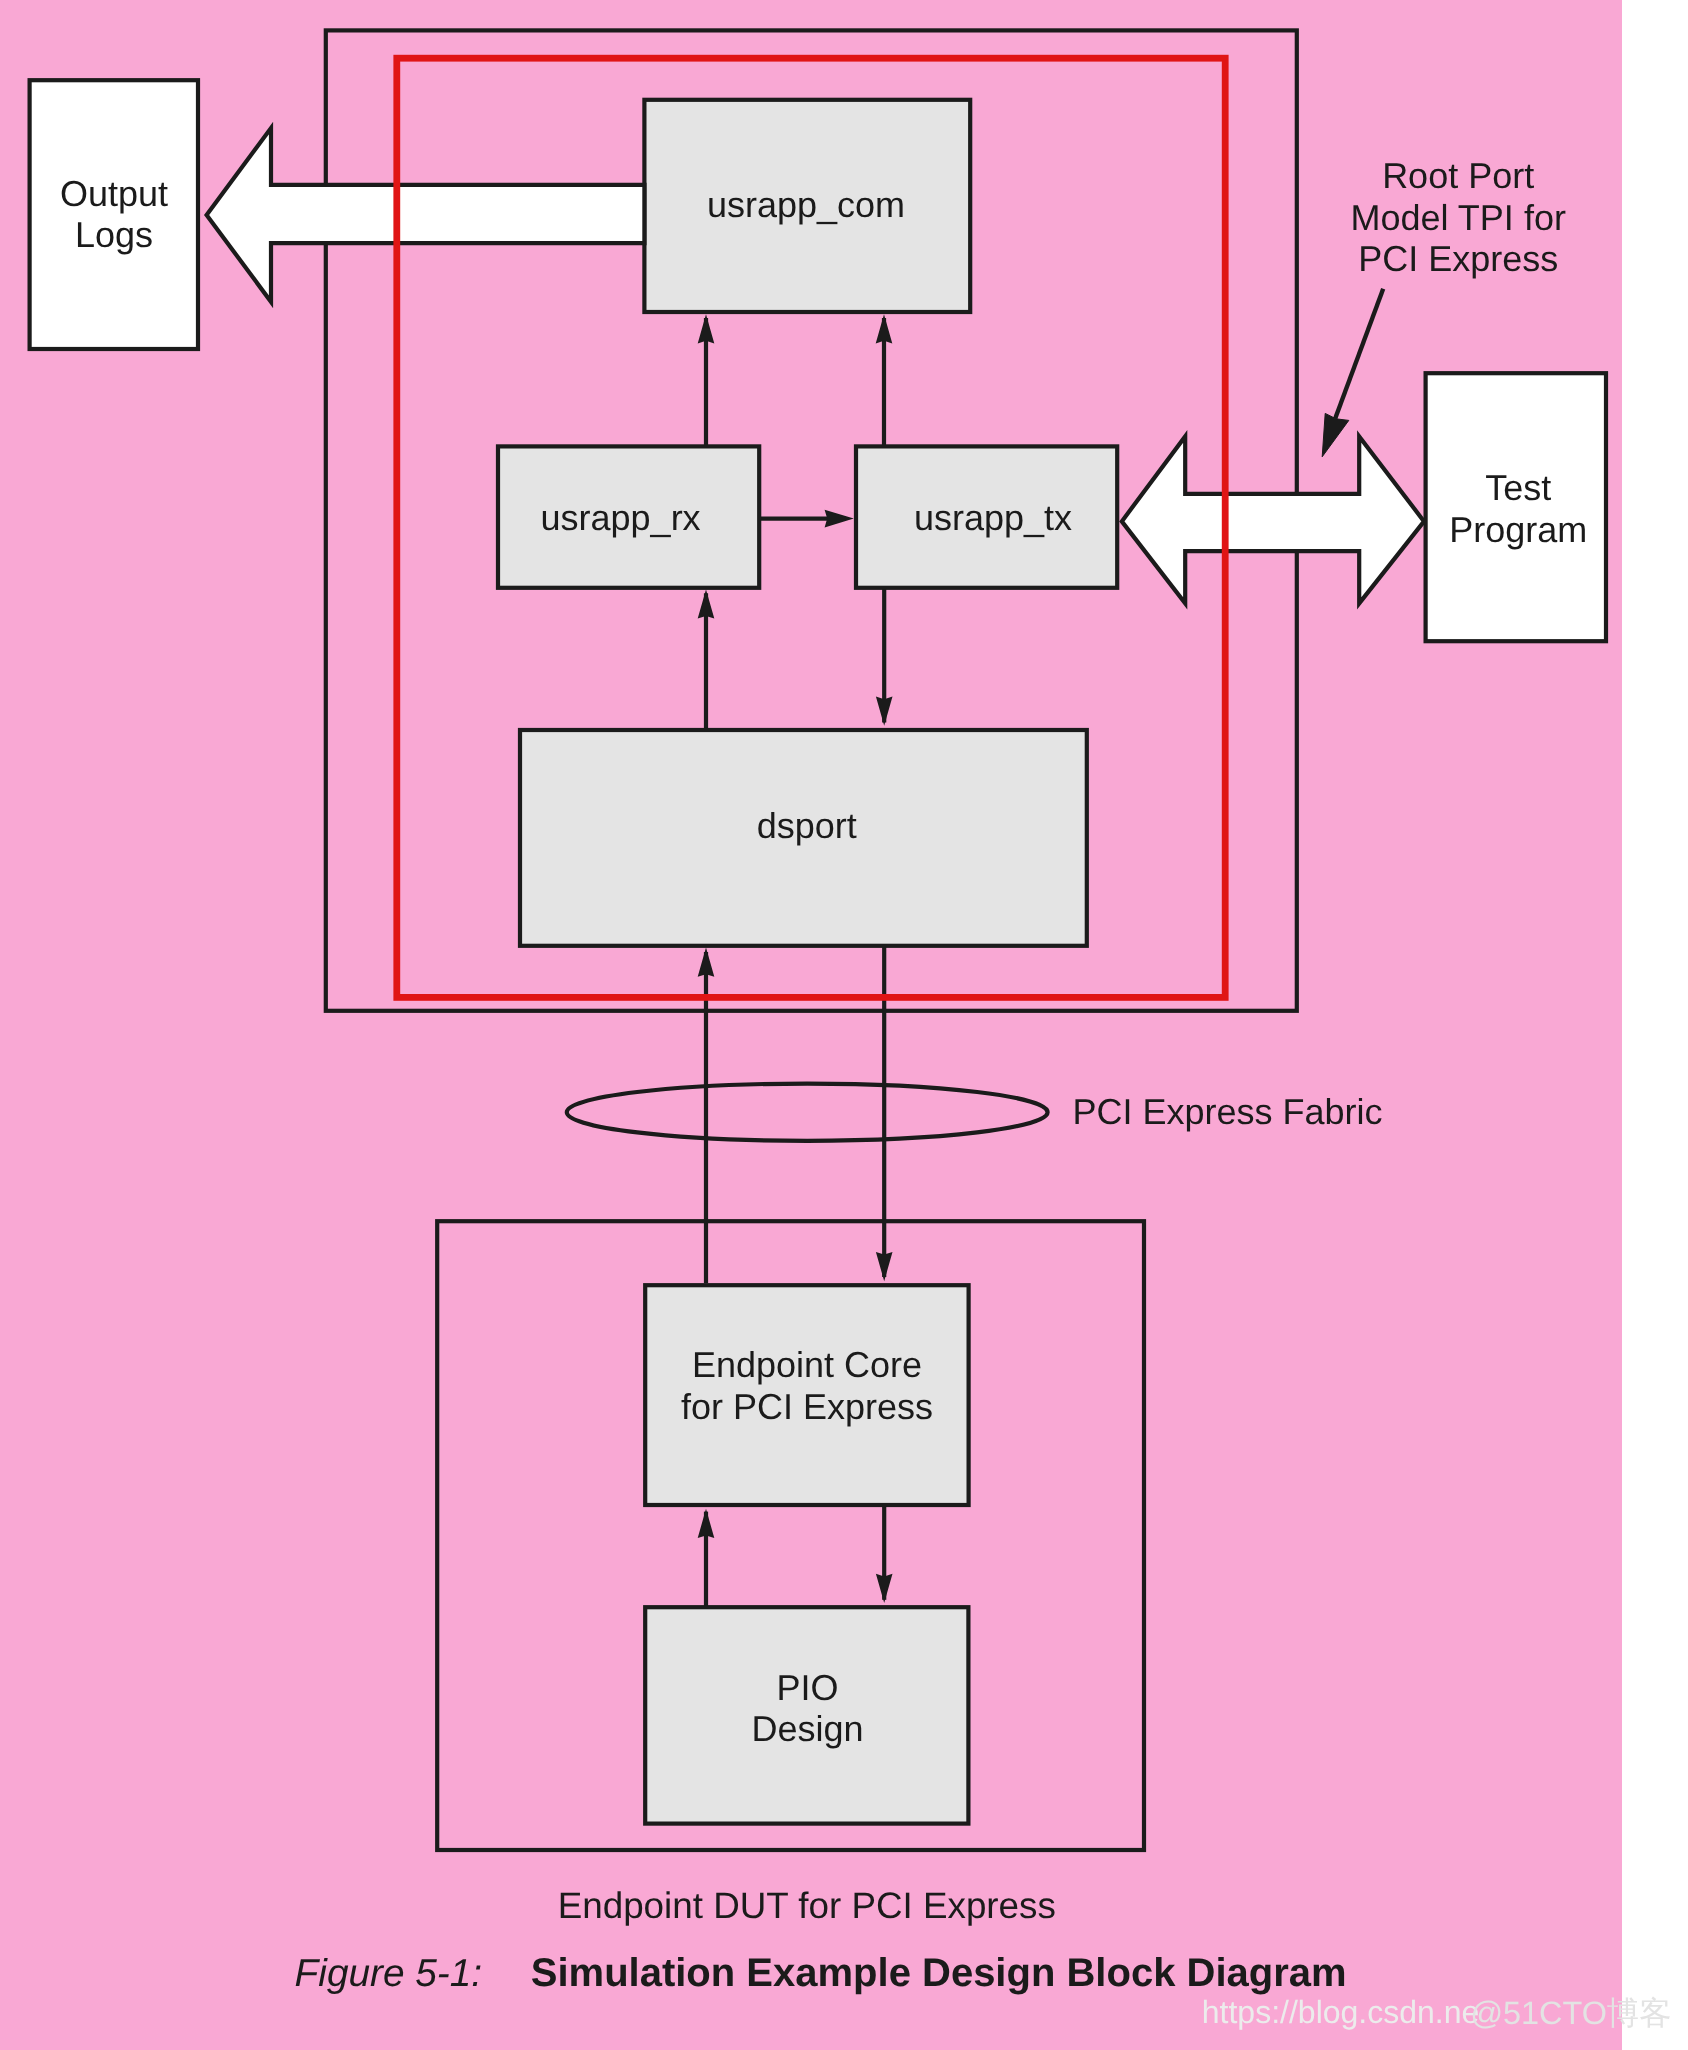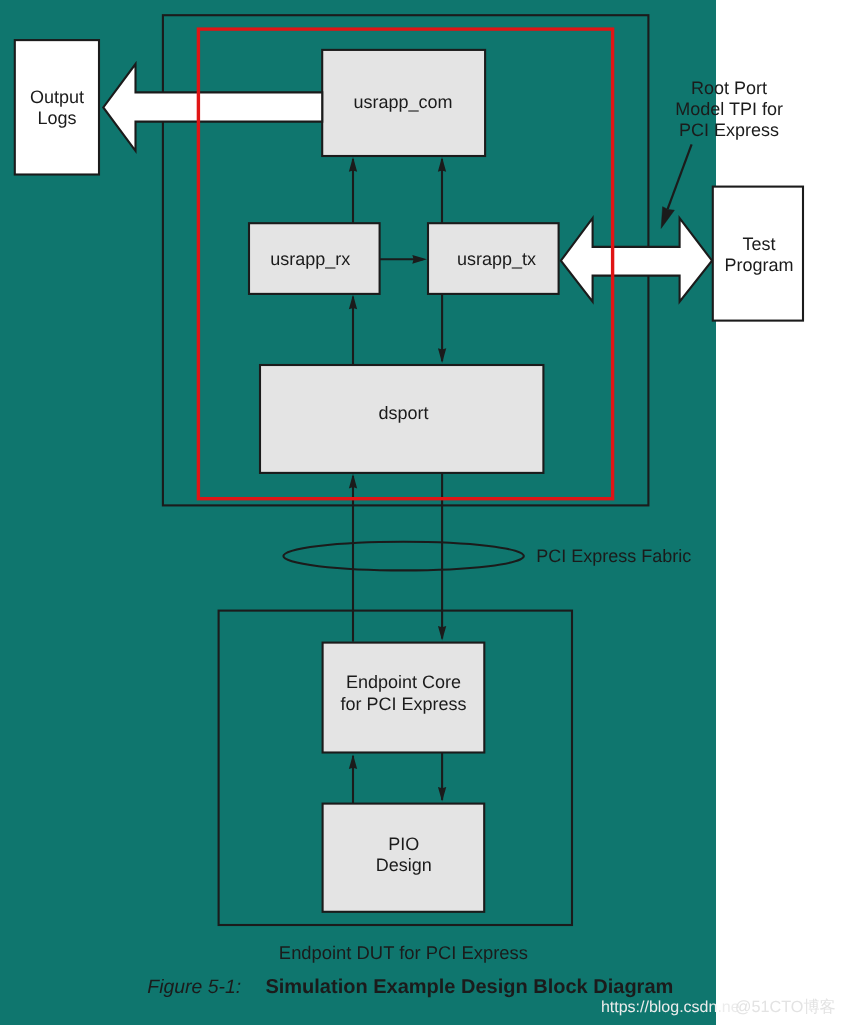--- a/index.html
+++ b/index.html
@@ -1,19 +1,19 @@
 <!DOCTYPE html>
 <html><head>
 <meta charset="utf-8">
 <title>Simulation Example Design Block Diagram</title>
 <style>
   html,body{margin:0;padding:0;background:#ffffff;}
   body{width:844px;height:1025px;overflow:hidden;font-family:"Liberation Sans",sans-serif;
        -webkit-font-smoothing:antialiased;text-rendering:geometricPrecision;}
-  #page{position:relative;width:716px;height:1025px;background:#0f766e;text-align:right;}
+  #page{position:relative;width:811px;height:1025px;background:#f9a8d4;text-align:right;}
   svg{display:block;}
   text{-webkit-font-smoothing:antialiased;}
 </style>
 </head>
 <body>
 
 <div id="page">
 <svg id="diagram" width="844" height="1025" viewBox="0 0 844 1025" xmlns="http://www.w3.org/2000/svg" shape-rendering="geometricPrecision">
 
   <rect x="162.9" y="15.2" width="485.5" height="490.2" fill="none" stroke="#1b1b1b" stroke-width="2.1"></rect>

